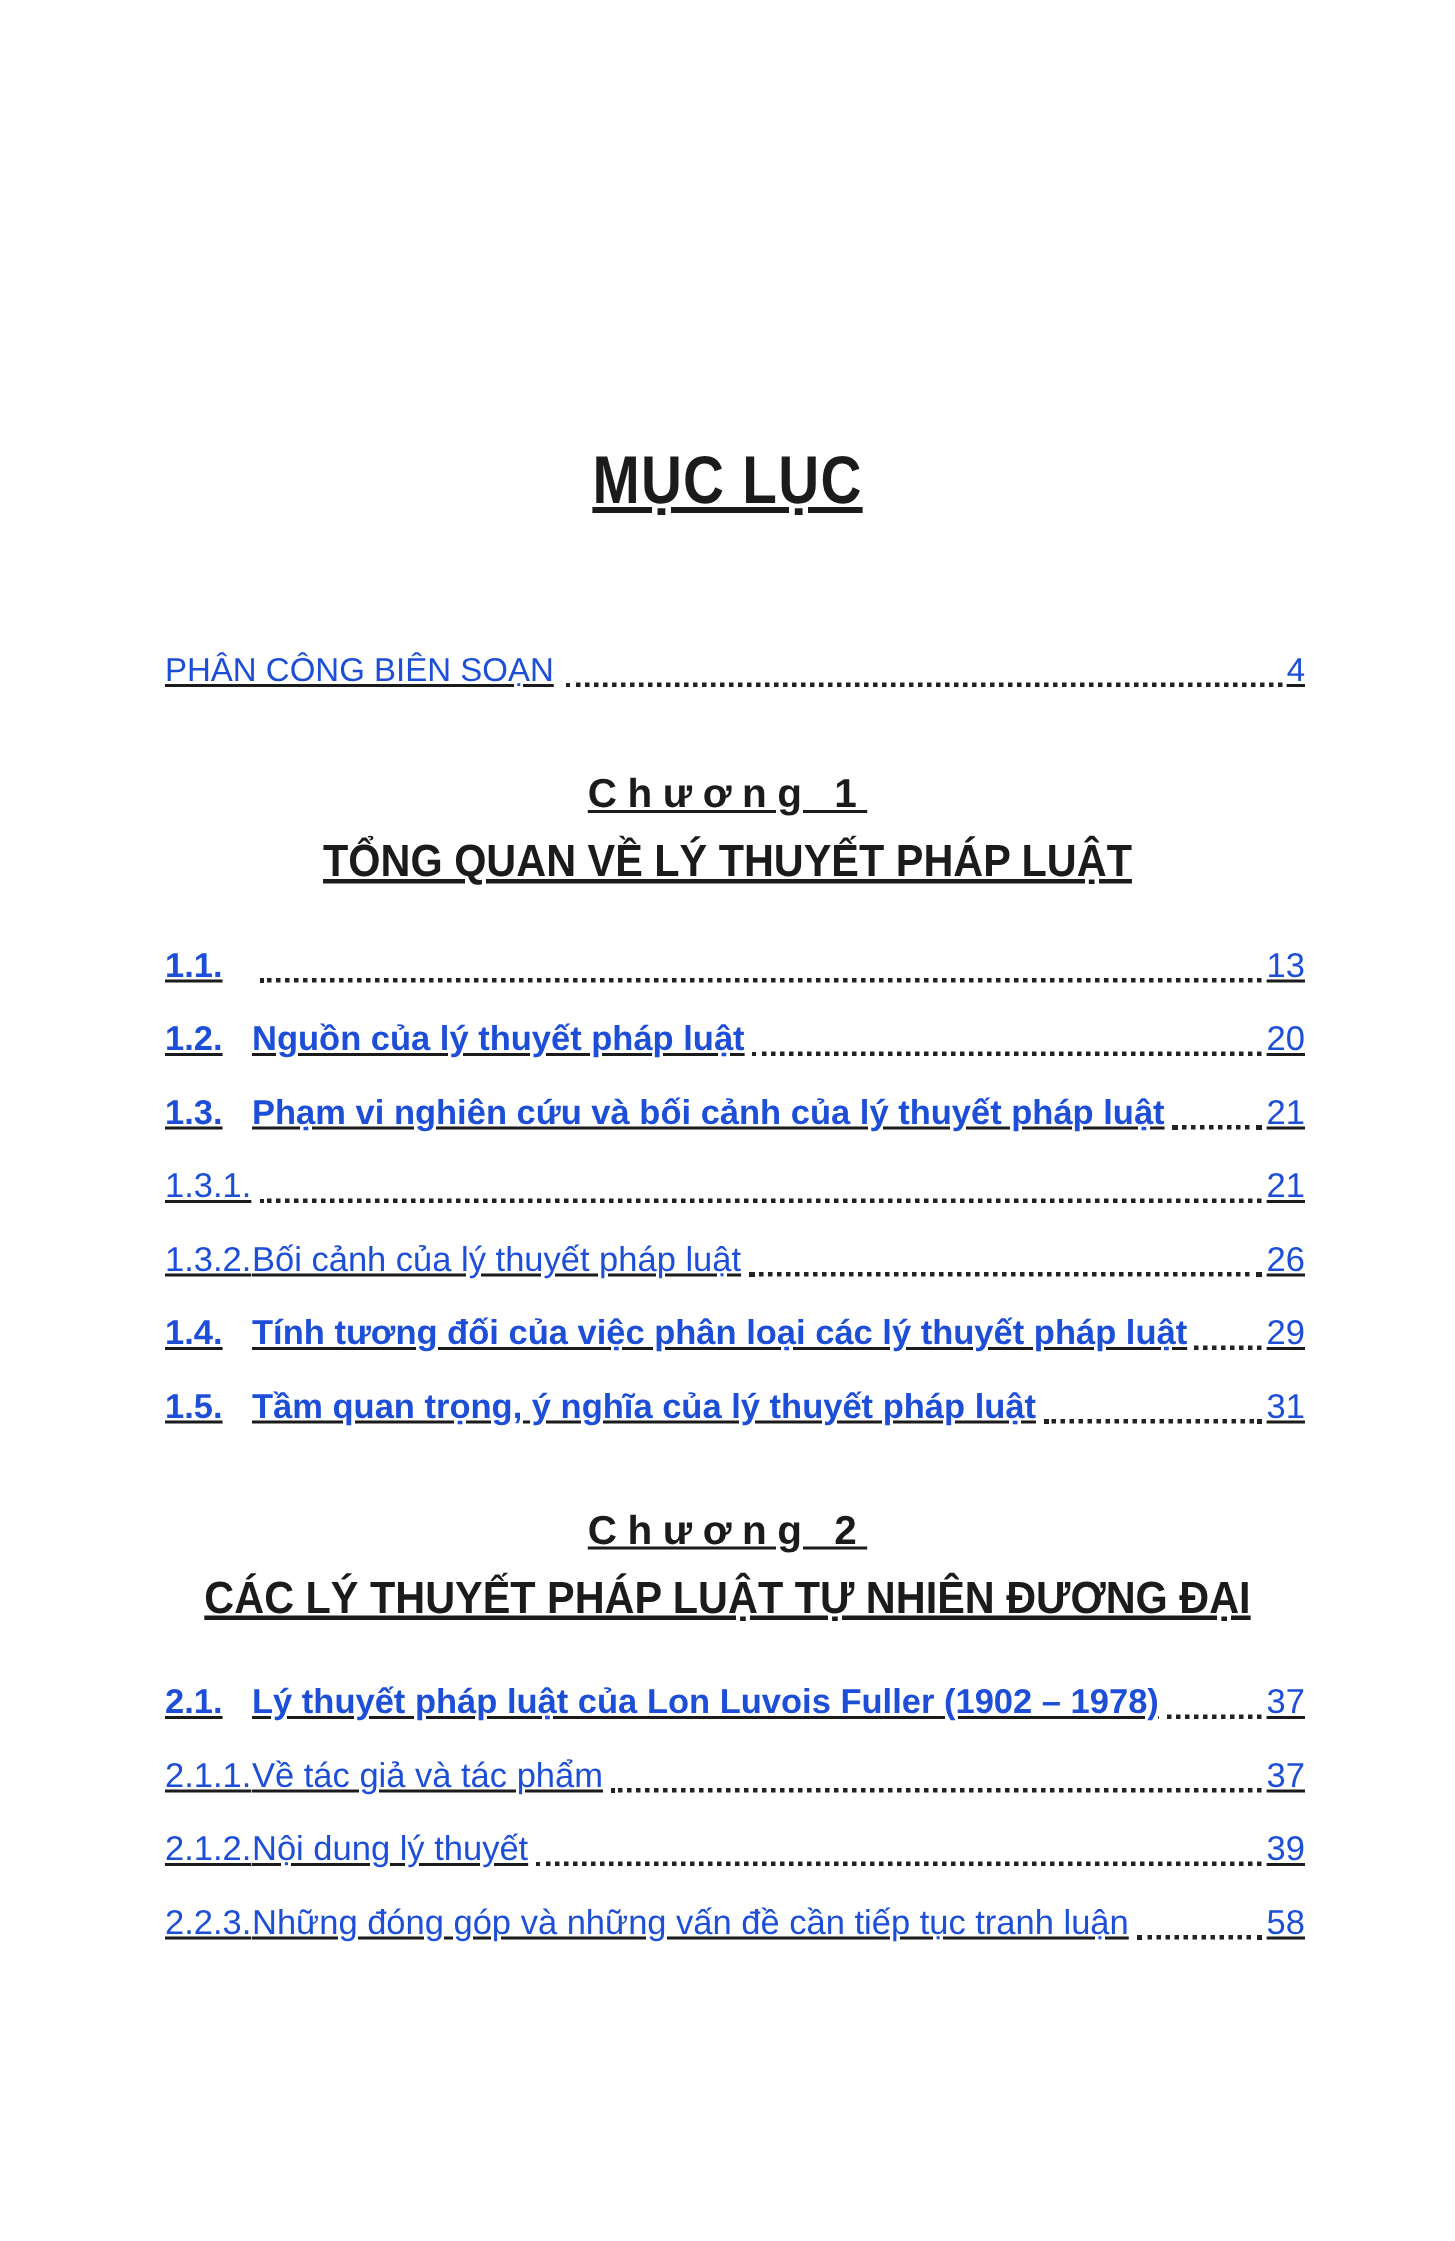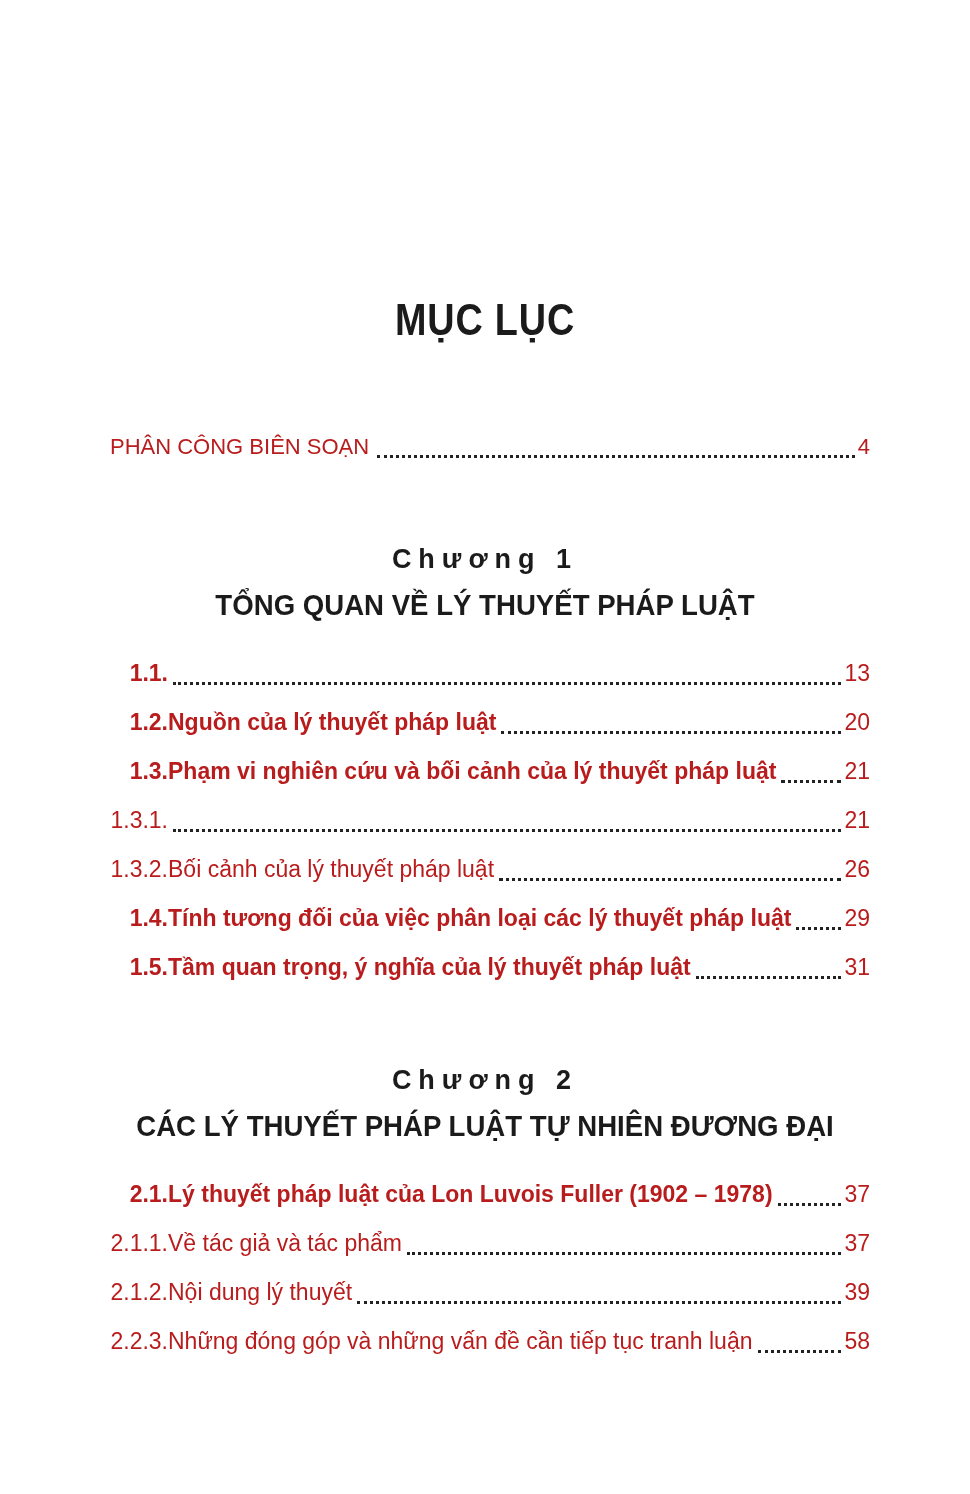--- a/index.html
+++ b/index.html
@@ -5,35 +5,36 @@
   html, body { margin: 0; padding: 0; background: #e8e8e8; }
   .page {
     position: relative;
     width: 970px;
     height: 1494px;
     margin: 0 auto;
     background: #ffffff;
     overflow: hidden;
     font-family: "Liberation Sans", sans-serif;
     color: #1b1b1b;
+    text-decoration: underline;
   }
   .title {
     margin: 296px 0 0 0;
     text-align: center;
     font-size: 45px;
     font-weight: bold;
     line-height: 48px;
     letter-spacing: 1px;
     transform: scaleX(0.84);
   }
   .front-matter {
     margin-top: 78px;
     padding: 0 100px 0 110px;
   }
-  .chapter { margin-top: 70px; }
+  .chapter { margin-top: 40px; }
   .ch-heading {
     text-align: center;
     font-size: 27px;
     font-weight: bold;
     line-height: 36px;
     letter-spacing: 7px;
   }
   .ch-title {
     text-align: center;
     font-size: 30px;
@@ -43,24 +44,24 @@
     transform: scaleX(0.92);
   }
   .entries {
     margin-top: 22px;
     padding: 0 100px 0 110px;
   }
   .toc-row {
     display: flex;
     height: 49px;
     font-size: 23px;
-    color: #b91c1c;
+    color: #1d4ed8;
   }
   .toc-row > span { line-height: 49px; white-space: nowrap; }
-  .toc-row .num { min-width: 58px; text-align: right; }
+  .toc-row .num { min-width: 58px; }
   .toc-row.bold .num,
   .toc-row.bold .label { font-weight: bold; }
   .toc-row .dots {
     flex: 1;
     align-self: flex-end;
     border-bottom: 3px dotted #222222;
     margin: 0 3px 13px 5px;
     min-width: 30px;
   }
   .front-matter .toc-row { font-size: 22px; }

